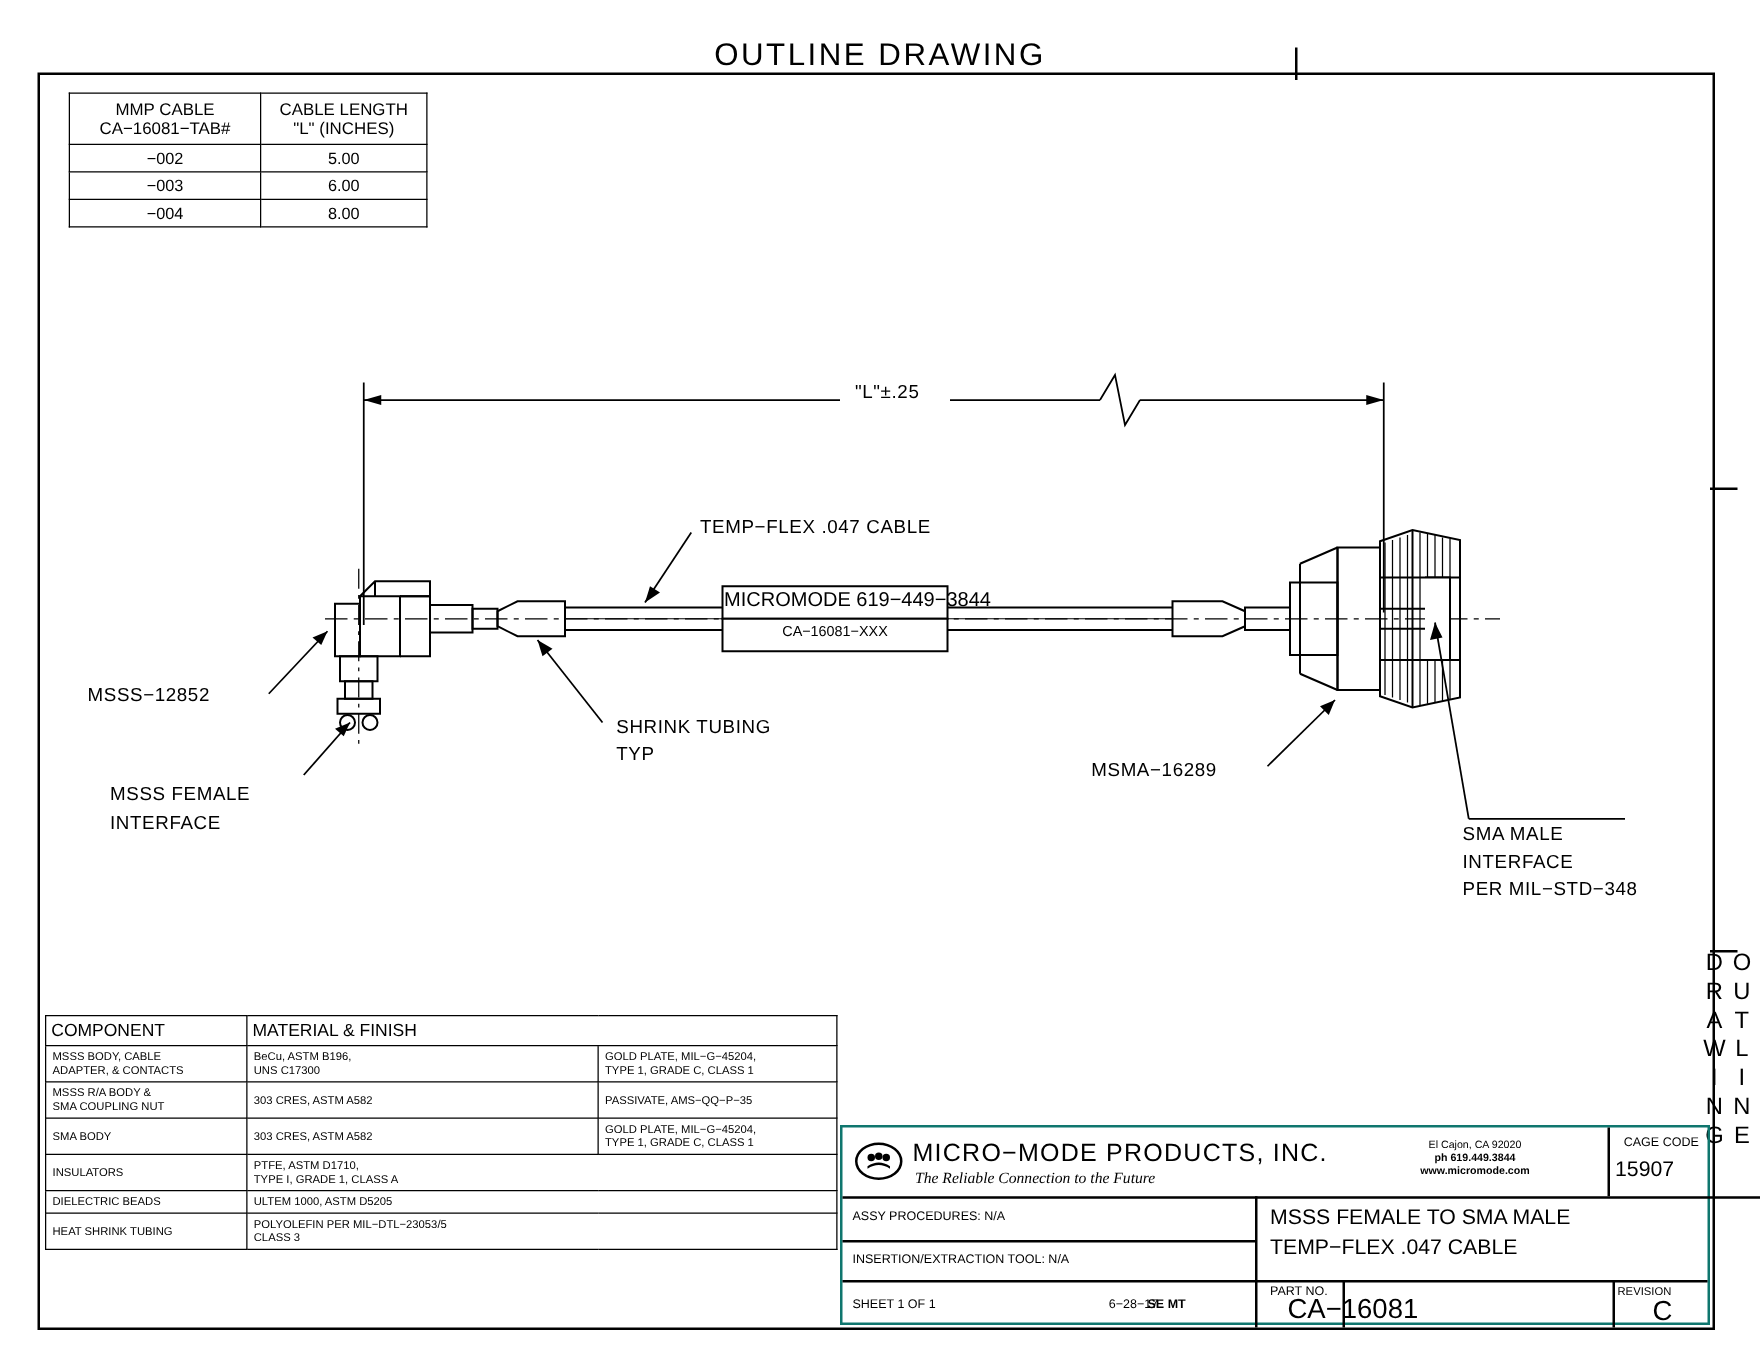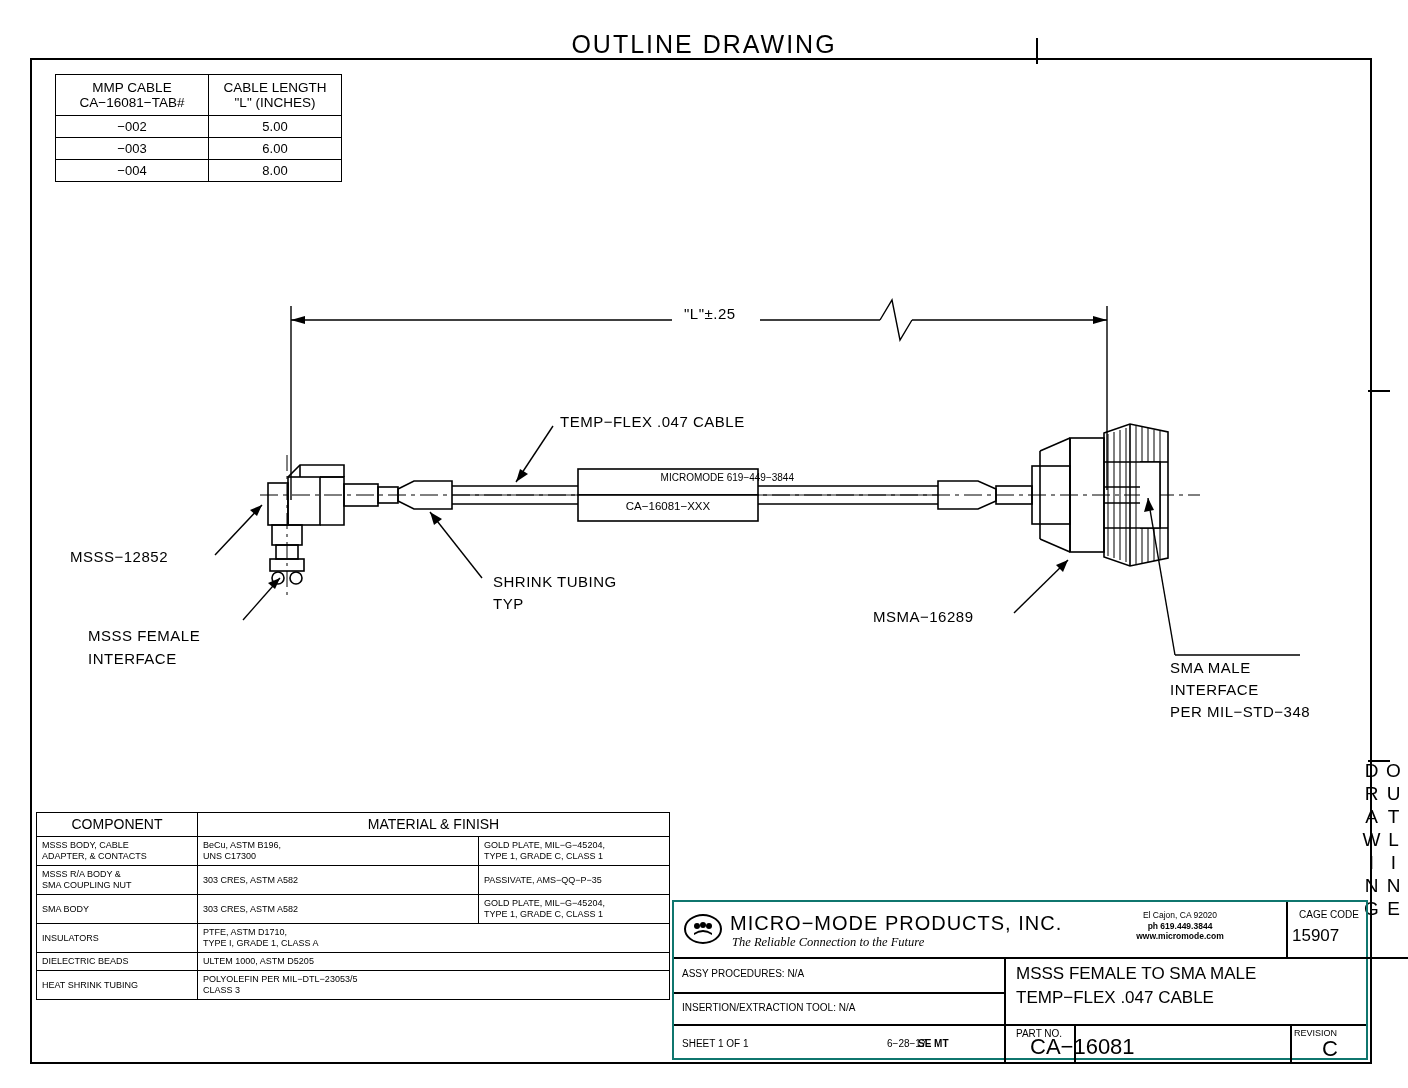--- a/index.html
+++ b/index.html
@@ -17,21 +17,21 @@
   
   table{border-collapse:collapse;}
   .tbl-top{position:absolute;left:55px;top:74px;font-size:13px;}
   .tbl-top td,.tbl-top th{border:1px solid #000;text-align:center;padding:3px 6px;font-weight:normal;}
   .tbl-top .hdr{height:34px;line-height:15px;font-size:13.5px;}
   .tbl-top td.c1{width:140px;}
   .tbl-top td.c2{width:120px;}
   
   .tbl-comp{position:absolute;left:36px;top:812px;width:634px;font-size:9px;}
   .tbl-comp td{border:1px solid #000;padding:3px 5px;vertical-align:middle;}
-  .tbl-comp .hrow td{text-align:center;font-size:14px;padding:6px 4px;border:1px solid #000;}
+  .tbl-comp .hrow td{text-align:left;font-size:14px;padding:6px 4px;border:1px solid #000;}
   .tbl-comp .c-comp{width:150px;line-height:11px;}
   .tbl-comp .c-mat{width:270px;line-height:11px;}
   .tbl-comp .c-fin{width:auto;line-height:11px;}
   
   .tblock{position:absolute;left:672px;top:900px;width:696px;height:160px;border:2px solid #0f766e;box-sizing:border-box;}
   .tb-line{position:absolute;background:#000;}
   .co-name{font-size:20px;letter-spacing:1px;}
   .co-tag{font-size:12.5px;font-style:italic;font-family:"Liberation Serif",serif;}
   .addr{font-size:8.5px;line-height:10.5px;text-align:center;}
   .small{font-size:10px;}
@@ -198,21 +198,21 @@
   <div class="abs dtxt" style="left:70px;top:548px;">MSSS−12852</div>
   <div class="abs dtxt" style="left:88px;top:627px;">MSSS FEMALE</div>
   <div class="abs dtxt" style="left:88px;top:650px;">INTERFACE</div>
   <div class="abs dtxt" style="left:493px;top:573px;">SHRINK  TUBING</div>
   <div class="abs dtxt" style="left:493px;top:595px;">TYP</div>
   <div class="abs dtxt" style="left:873px;top:608px;">MSMA−16289</div>
   <div class="abs dtxt" style="left:1170px;top:659px;">SMA MALE</div>
   <div class="abs dtxt" style="left:1170px;top:681px;">INTERFACE</div>
   <div class="abs dtxt" style="left:1170px;top:703px;">PER MIL−STD−348</div>
 
-  <div class="abs" style="left:578px;top:472px;width:216px;text-align:right;font-size:10px;">MICROMODE  619−449−3844</div>
+  <div class="abs" style="left:578px;top:472px;width:216px;text-align:center;font-size:16px;">MICROMODE  619−449−3844</div>
   <div class="abs" style="left:578px;top:500px;width:180px;text-align:center;font-size:11.5px;">CA−16081−XXX</div>
 
   <table class="tbl-comp">
     <tbody>
         <tr class="hrow">
       <td class="c-comp">COMPONENT</td>
       <td class="c-mat" colspan="2">MATERIAL  &amp;  FINISH</td>
     </tr>
 
     <tr>

